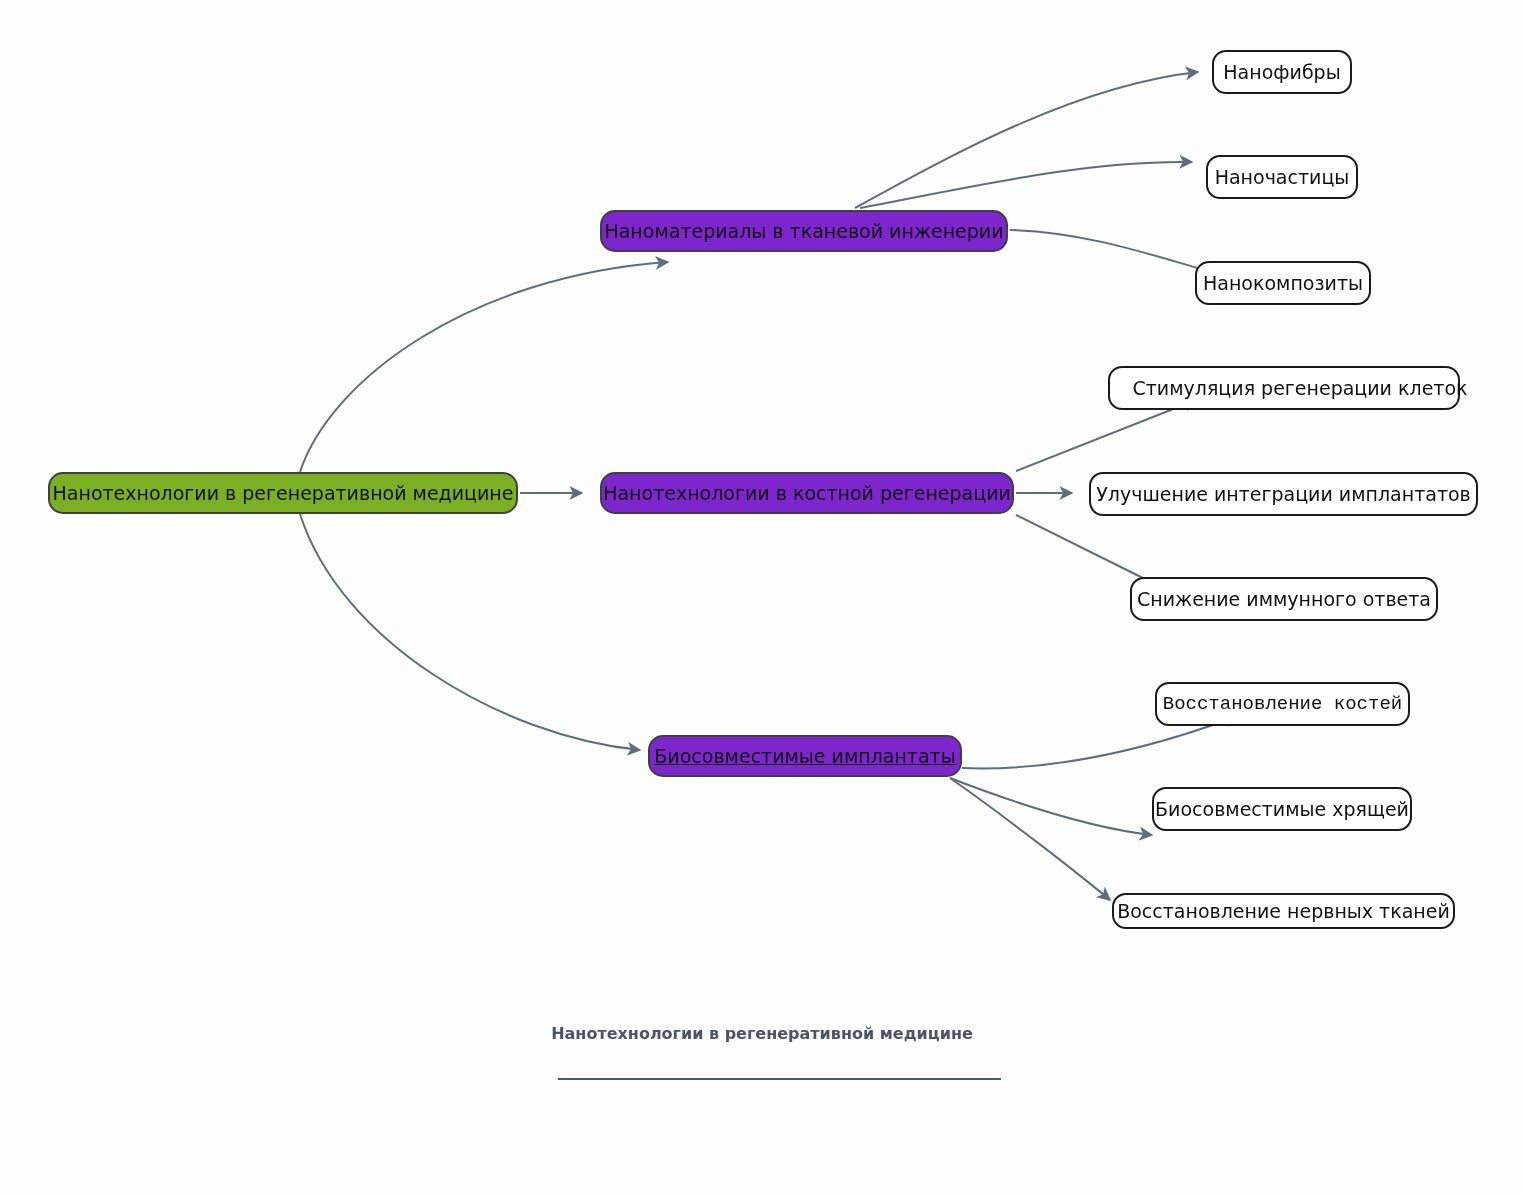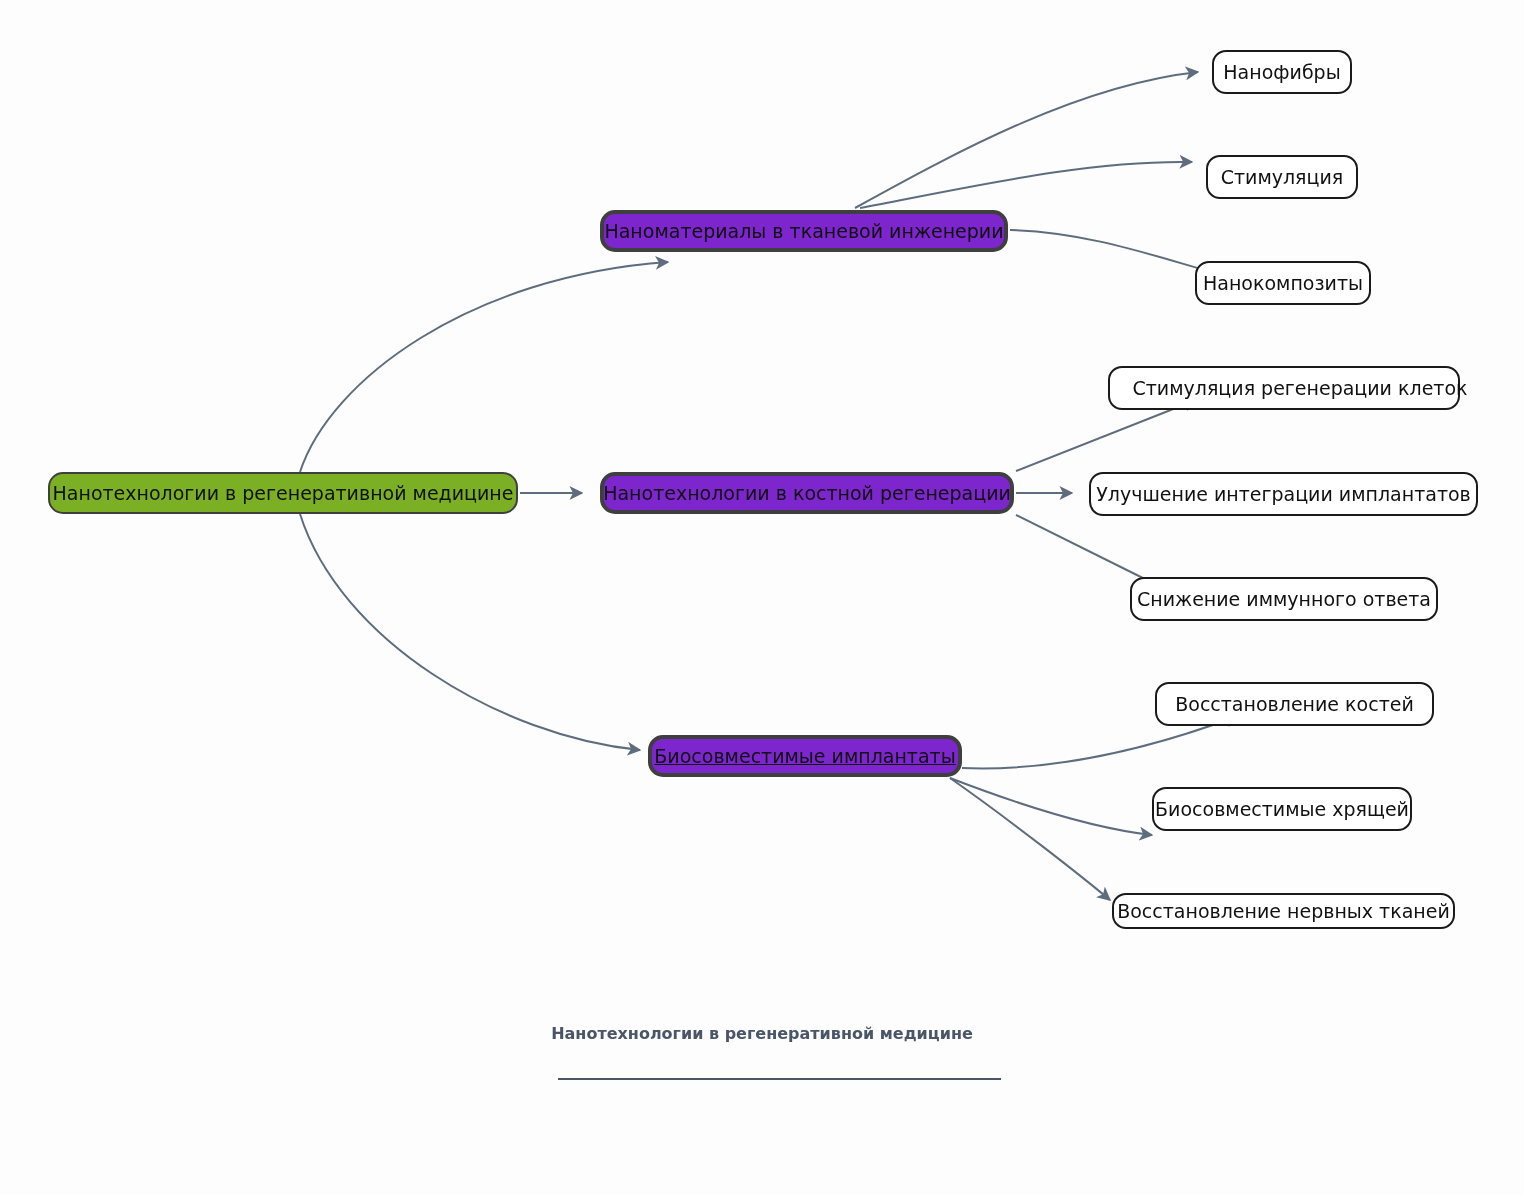--- a/index.html
+++ b/index.html
@@ -38,21 +38,21 @@
   }
   .node-root {
     background: #7cb024;
     border: 2px solid #3f3f3f;
     color: #111111;
     font-size: 19px;
     border-radius: 15px;
   }
   .node-branch {
     background: #7d26cd;
-    border: 4px solid #14b8a6;
+    border: 2px solid #14b8a6;
     color: #101010;
     font-size: 19px;
     border-radius: 15px;
   }
   .node-leaf {
     background: #ffffff;
     border: 2px solid #1a1a1a;
     color: #111111;
     font-size: 19px;
     border-radius: 14px;
@@ -115,41 +115,41 @@
       <div class="node node-root" style="left: 48px; top: 472px; width: 470px; height: 42px; background: rgb(124, 176, 36); border-color: rgb(63, 63, 63);">
         <span>Нанотехнологии в регенеративной медицине</span>
       </div>
       <div class="node node-branch" style="left: 600px; top: 210px; width: 408px; height: 42px; background: rgb(125, 38, 205); border-color: rgb(63, 63, 63);">
         <span>Наноматериалы в тканевой инженерии</span>
       </div>
       <div class="node node-leaf" style="left: 1212px; top: 50px; width: 140px; height: 44px; align-items: center;">
         <span>Нанофибры</span>
       </div>
       <div class="node node-leaf" style="left: 1206px; top: 155px; width: 152px; height: 44px;">
-        <span>Стимуляция</span>
+        <span>Наночастицы</span>
       </div>
       <div class="node node-leaf" style="left: 1195px; top: 261px; width: 176px; height: 44px;">
         <span>Нанокомпозиты</span>
       </div>
       <div class="node node-branch" style="left: 600px; top: 472px; width: 414px; height: 42px; background: rgb(125, 38, 205); border-color: rgb(63, 63, 63);">
         <span>Нанотехнологии в костной регенерации</span>
       </div>
       <div class="node node-leaf" style="left: 1108px; top: 366px; width: 352px; height: 44px; padding-left: 32px;">
         <span>Стимуляция регенерации клеток</span>
       </div>
       <div class="node node-leaf" style="left: 1089px; top: 472px; width: 389px; height: 44px;">
         <span>Улучшение интеграции имплантатов</span>
       </div>
       <div class="node node-leaf" style="left: 1130px; top: 577px; width: 308px; height: 44px;">
         <span>Снижение иммунного ответа</span>
       </div>
       <div class="node node-branch" style="left: 648px; top: 735px; width: 314px; height: 42px; background: rgb(125, 38, 205); border-color: rgb(63, 63, 63); text-decoration: underline;">
         <span>Биосовместимые имплантаты</span>
       </div>
-      <div class="node node-leaf" style="left: 1155px; top: 682px; width: 279px; height: 44px;">
+      <div class="node node-leaf" style="left: 1155px; top: 682px; width: 255px; height: 44px; font-family: Liberation Mono, monospace;">
         <span>Восстановление костей</span>
       </div>
       <div class="node node-leaf" style="left: 1152px; top: 787px; width: 260px; height: 44px;">
         <span>Биосовместимые хрящей</span>
       </div>
       <div class="node node-leaf" style="left: 1112px; top: 893px; width: 343px; height: 36px;">
         <span>Восстановление нервных тканей</span>
       </div>
     </div>
 

